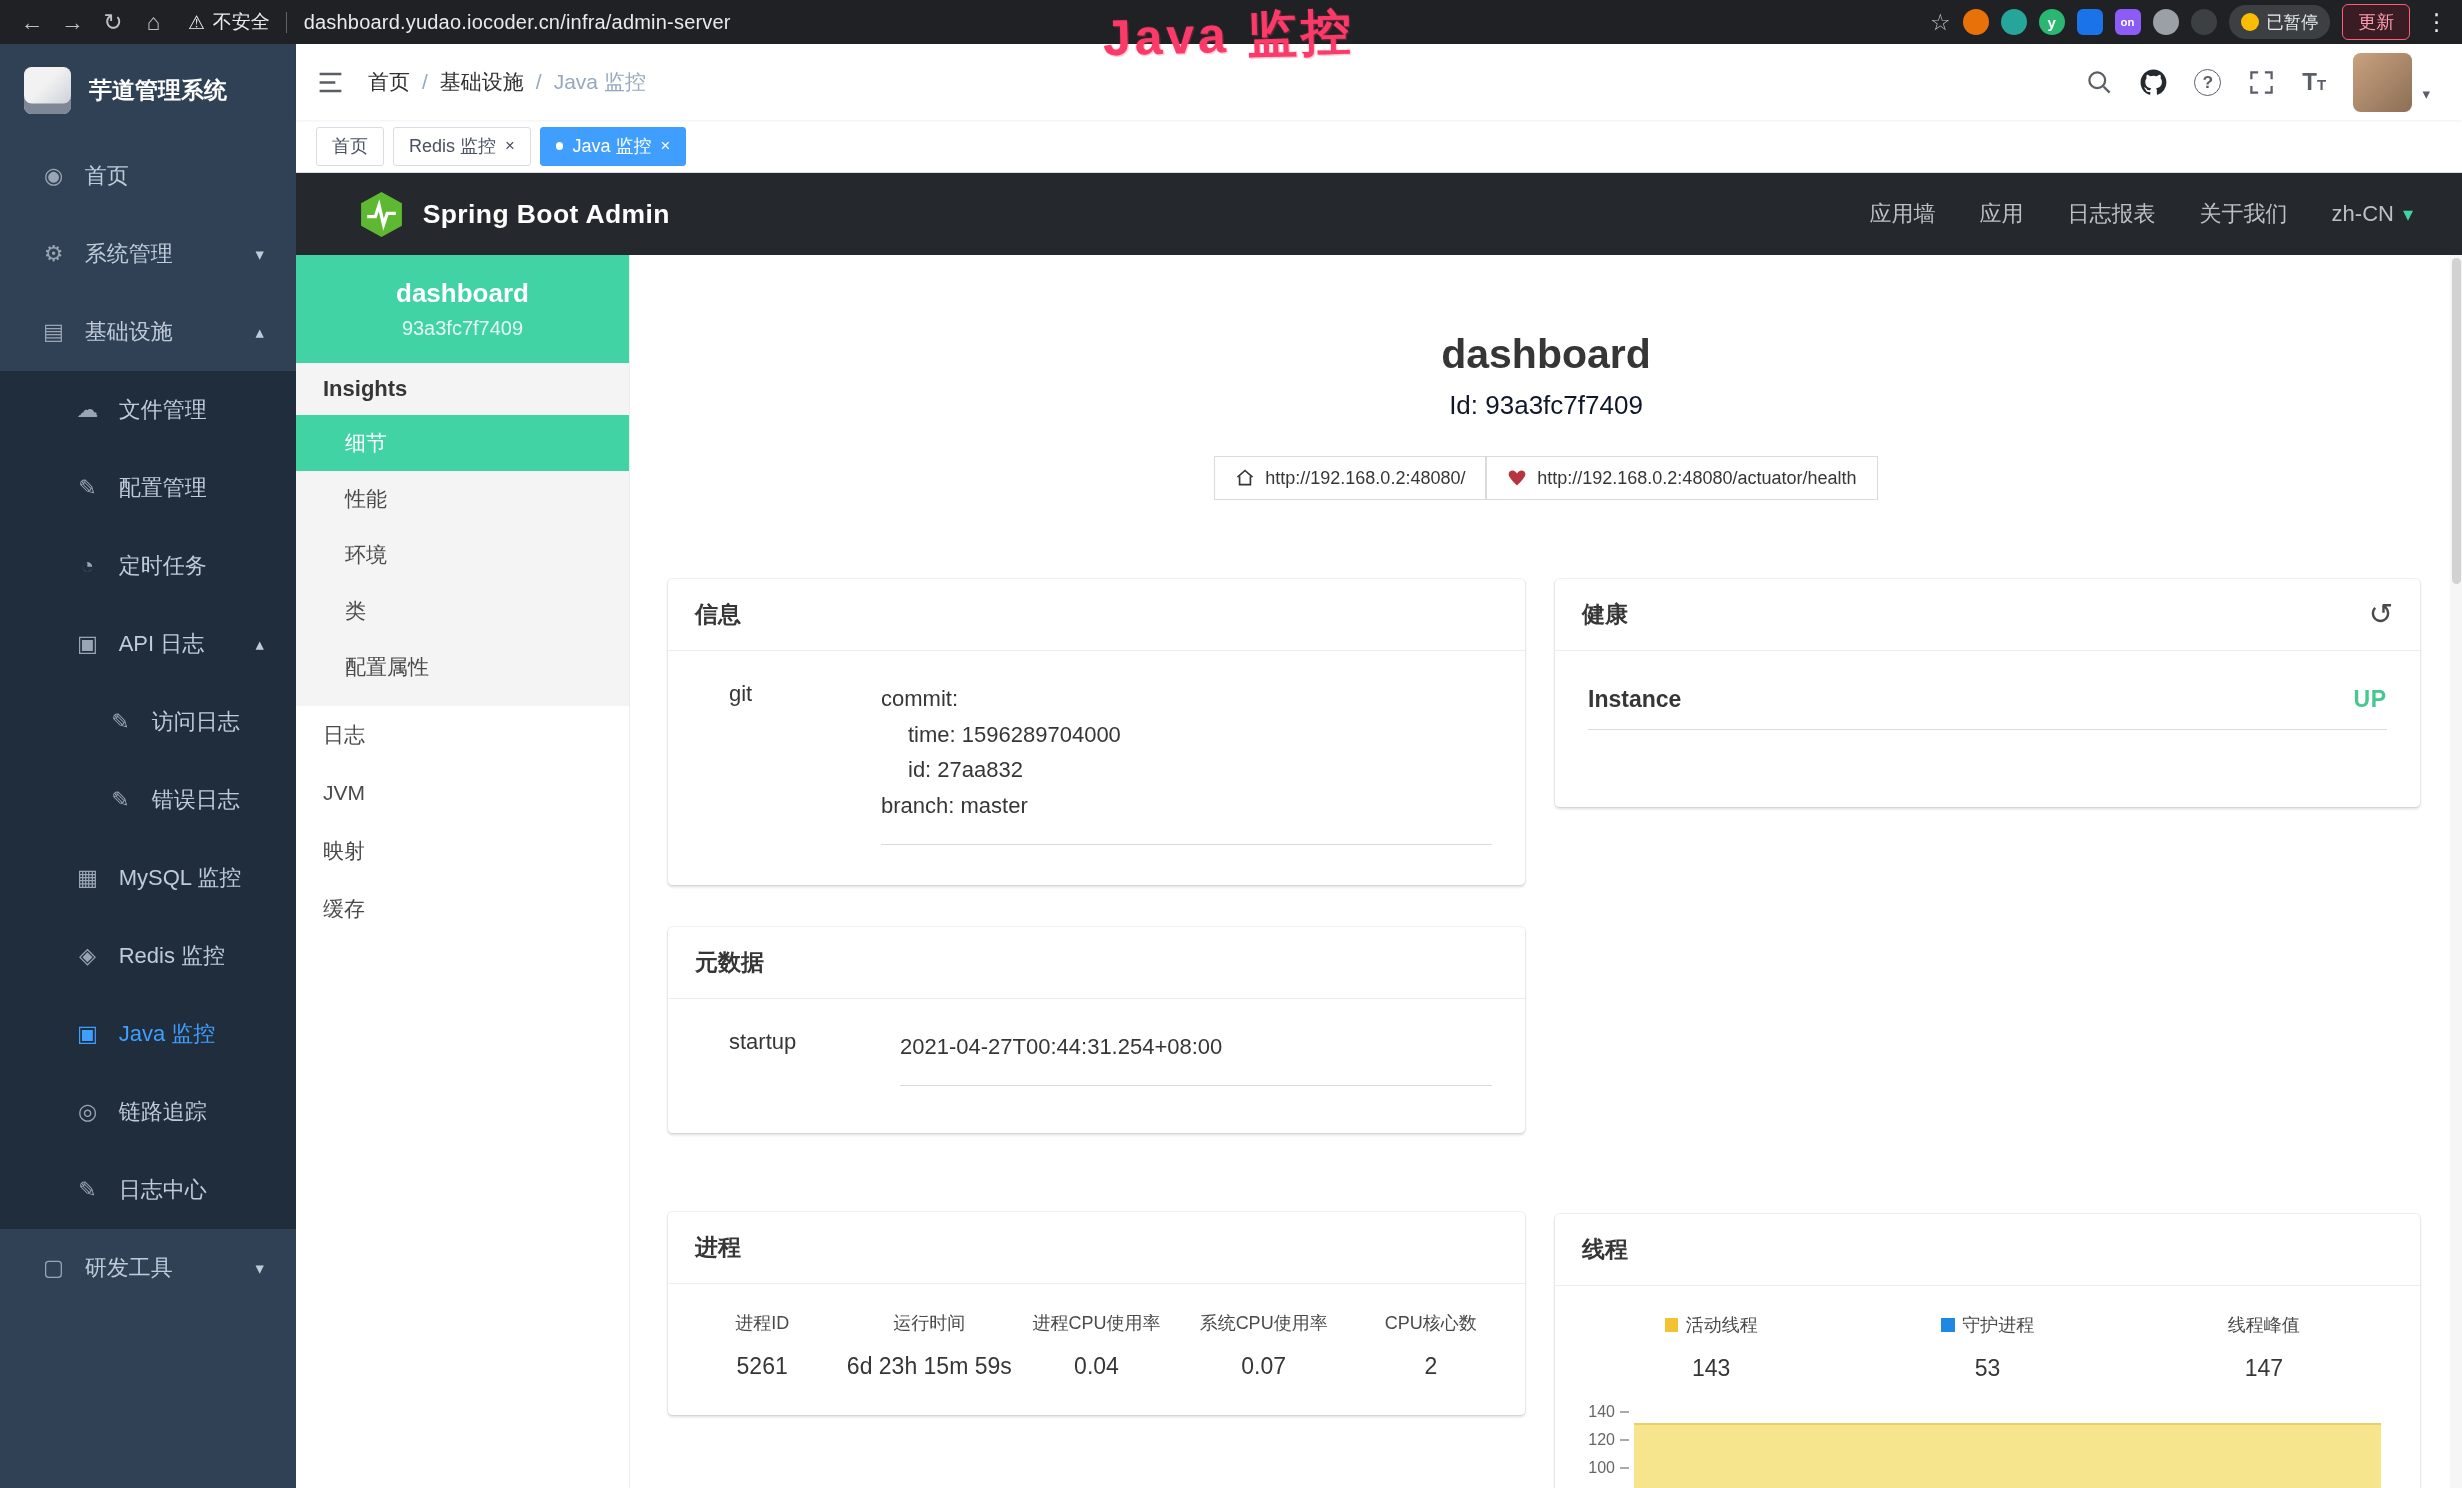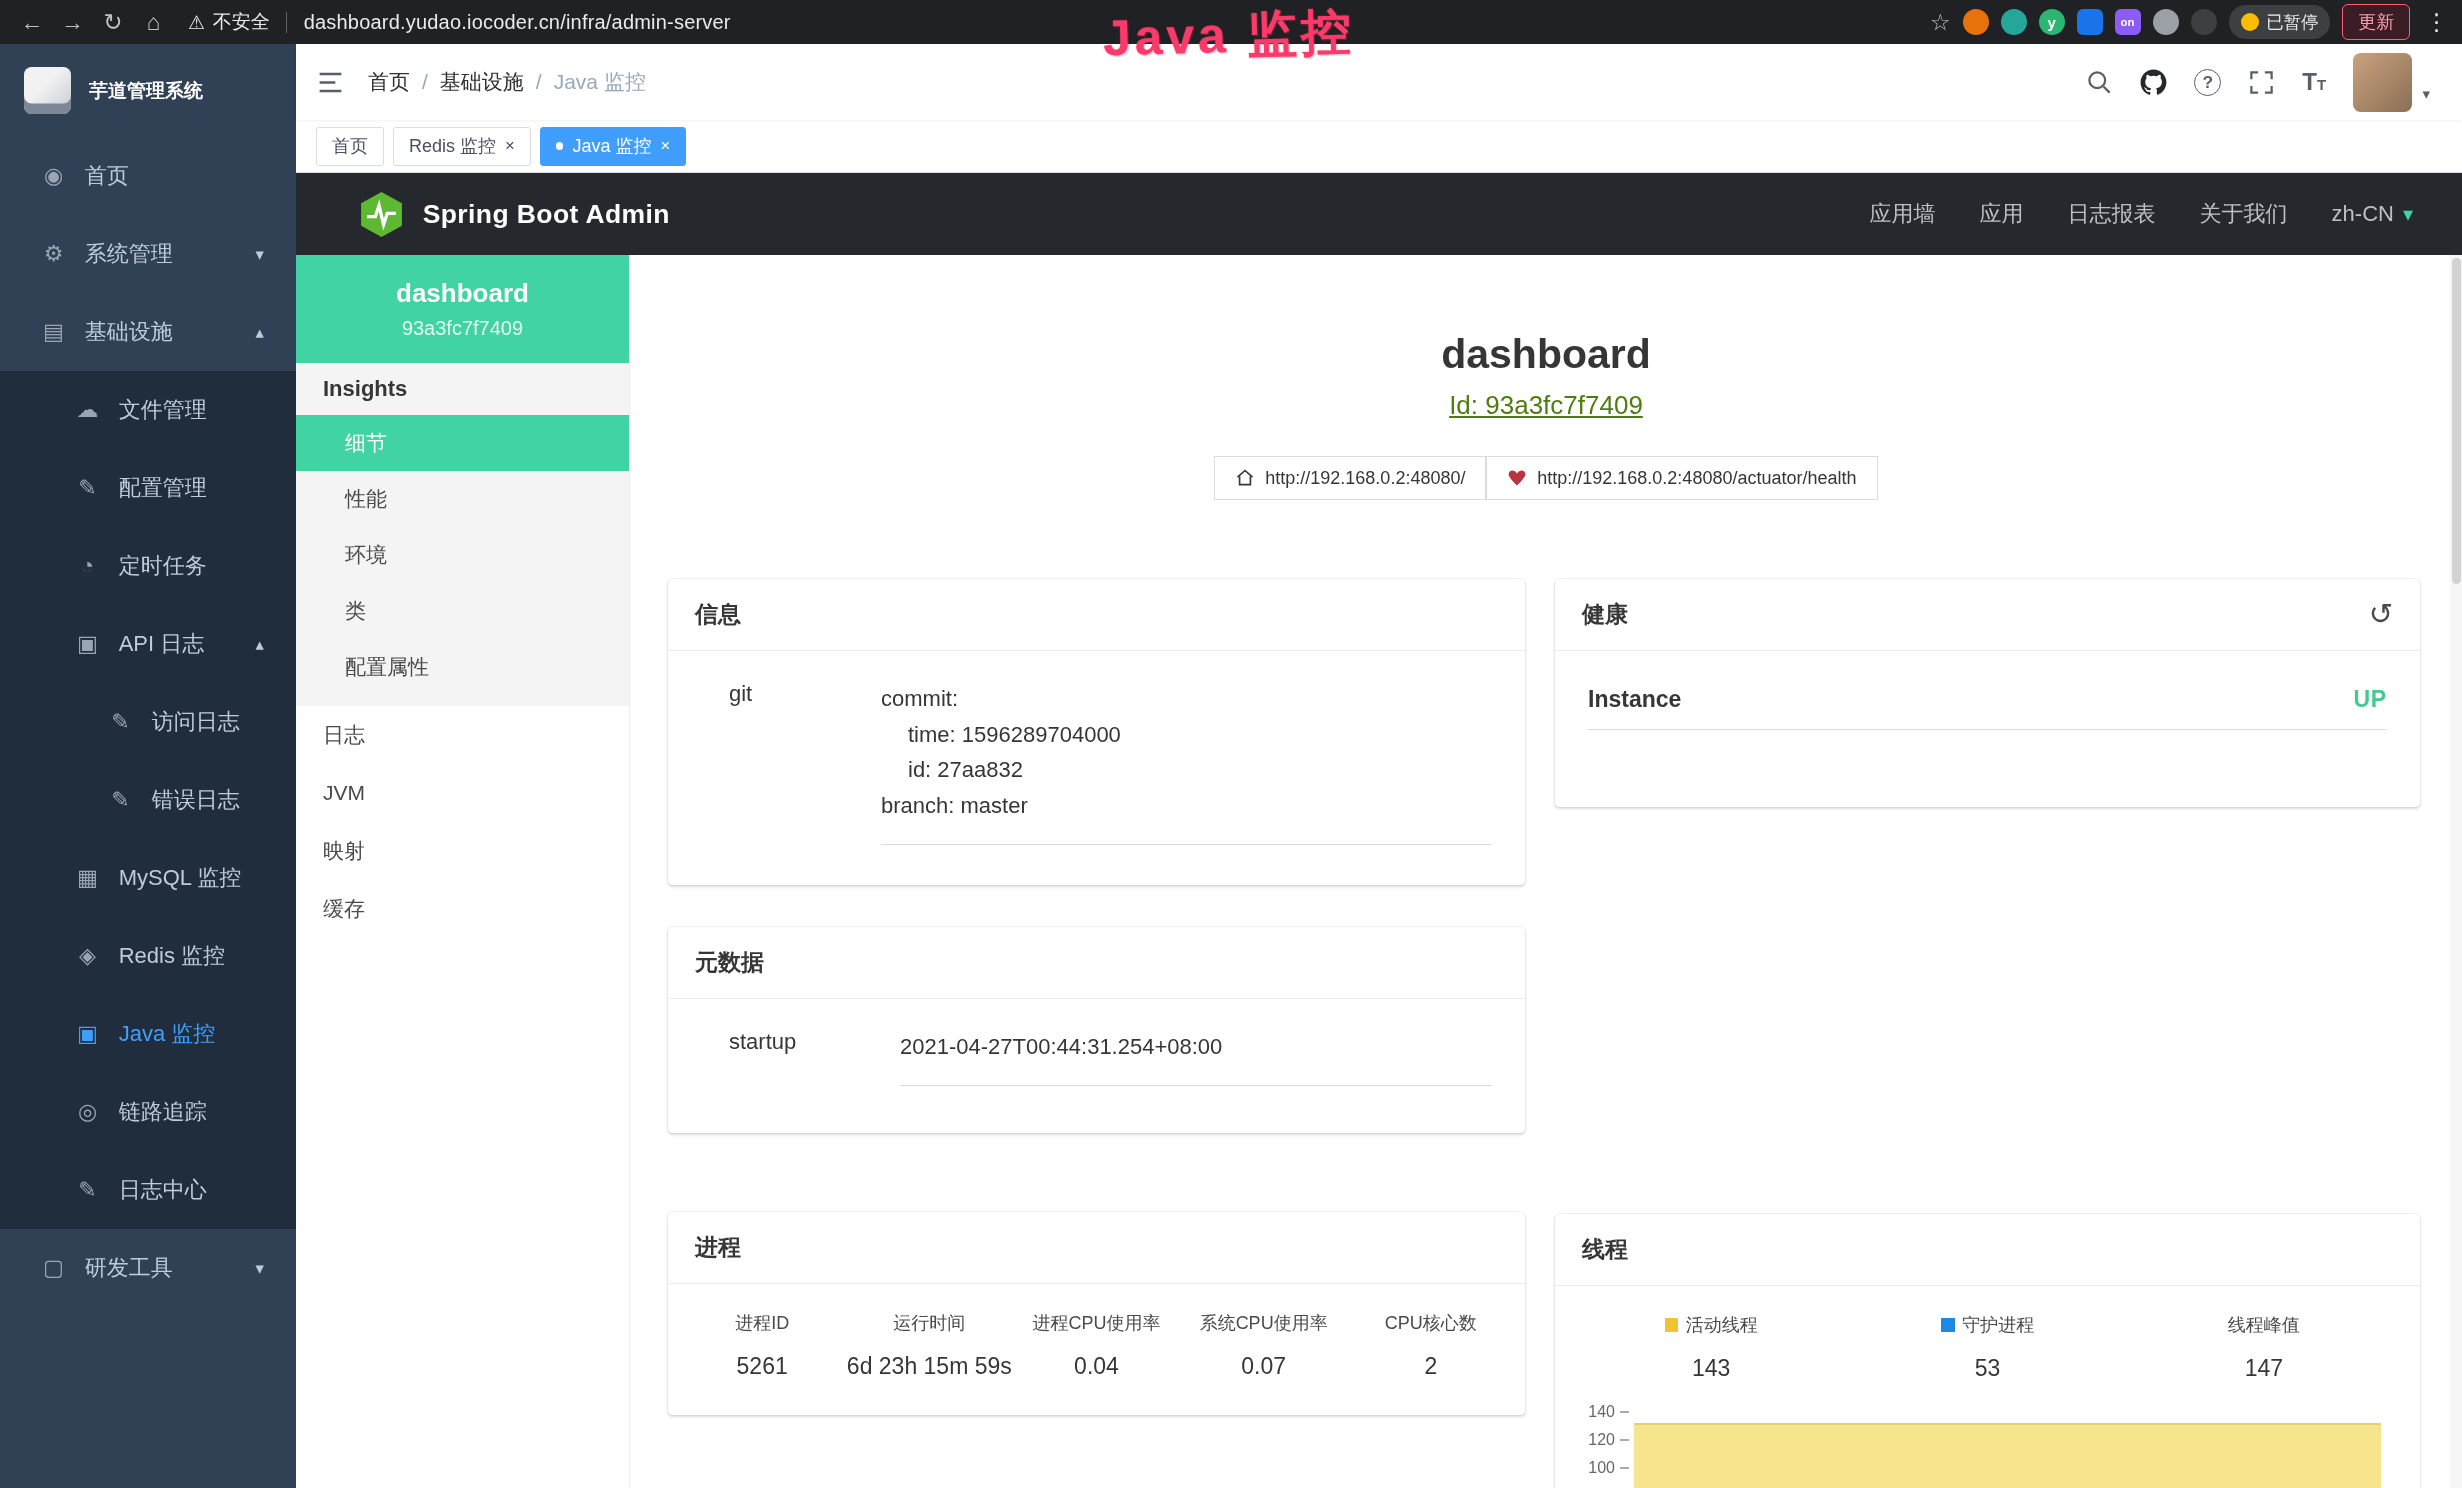--- a/index.html
+++ b/index.html
@@ -31,21 +31,21 @@
   
   .annotation { position:absolute; left:1103px; top:1.5px; z-index:50; font-size:50px; font-weight:800;
                 color:#fa3a68; transform:rotate(-1.5deg); letter-spacing:3.8px;
                 text-shadow:0 0 1.5px rgba(250,58,104,.6), 1.5px 1.5px 0 rgba(250,58,104,.2); }
 
   
   .nav-sidebar { position:absolute; left:0; top:44px; width:296px; bottom:0; background:#304156; overflow:hidden; }
   .brand-row { height:93px; display:flex; align-items:center; gap:18px; padding:0 24px; }
   .brand-logo { width:47px; height:47px; border-radius:7.6px; flex:none;
                 background:linear-gradient(135deg,#f2f2f2 40%,#c4cad3); box-shadow:inset 0 -10.6px 0 #7d8796; }
-  .brand-title { color:#fff; font-size:19px; font-weight:700; white-space:nowrap; }
+  .brand-title { color:#fff; font-size:23px; font-weight:700; white-space:nowrap; }
   .nav-item { height:78px; display:flex; align-items:center; gap:16.7px; color:#bfcbd9; font-size:22px; cursor:pointer; }
   .lvl1 { padding-left:39px; }
   .lvl2 { padding-left:73px; background:#1f2d3d; }
   .lvl3 { padding-left:106px; background:#1f2d3d; }
   .nav-icon { font-size:22px; color:#9aa5b4; width:29px; text-align:center; flex:none; }
   .nav-chevron { margin-left:auto; margin-right:32px; font-size:16.7px; color:#bfcbd9; }
   .nav-item.active, .nav-item.active .nav-icon { color:#409eff; }
 
   
   .app-main { position:absolute; left:296px; top:44px; right:0; bottom:0; display:flex; flex-direction:column; background:#fff; }
@@ -98,21 +98,21 @@
                   font-weight:700; color:#363636; }
   .menu-item { height:56px; display:flex; align-items:center; padding-left:49px; font-size:21px;
                color:#4a4a4a; cursor:pointer; }
   .menu-item.active { background:#42d3a5; color:#fff; }
   .menu-root-item { height:58px; display:flex; align-items:center; padding-left:27px; font-size:21px;
                     color:#4a4a4a; cursor:pointer; }
 
   .sba-content { flex:1; position:relative; overflow:hidden; background:#fff; }
   .content-scroll { position:absolute; inset:0; padding-top:76px; }
   .content-title { text-align:center; font-size:41px; font-weight:700; color:#363636; }
-  .content-sub { text-align:center; font-size:26px; color:#4d7c0f; margin-top:12px;text-decoration:underline; }
+  .content-sub { text-align:center; font-size:26px; color:#0f172a; margin-top:12px; }
   .links-row { display:flex; justify-content:center; margin-top:35px; }
   .link-pill { display:inline-flex; align-items:center; gap:10.6px; height:44px; padding:0 20px;
                border:0.8px solid #dbdbdb; font-size:18px; color:#363636; background:#fff; margin-left:-0.8px; cursor:pointer; }
   .link-pill svg { width:20px; height:20px; display:block; }
 
   .cards { display:flex; gap:30px; padding:79px 0 0 38px; align-items:flex-start; }
   .col-left { width:857px; flex:none; }
   .col-right { width:865px; flex:none; }
   .card { background:#fff; border-radius:4.6px;
           box-shadow:0 1.5px 3px rgba(10,10,10,.14), 0 0 0 0.8px rgba(10,10,10,.06); }

